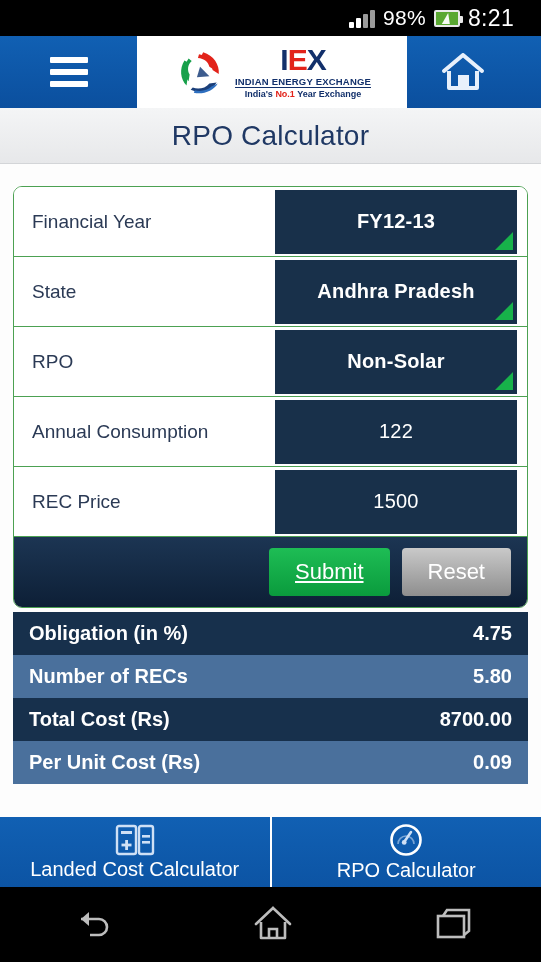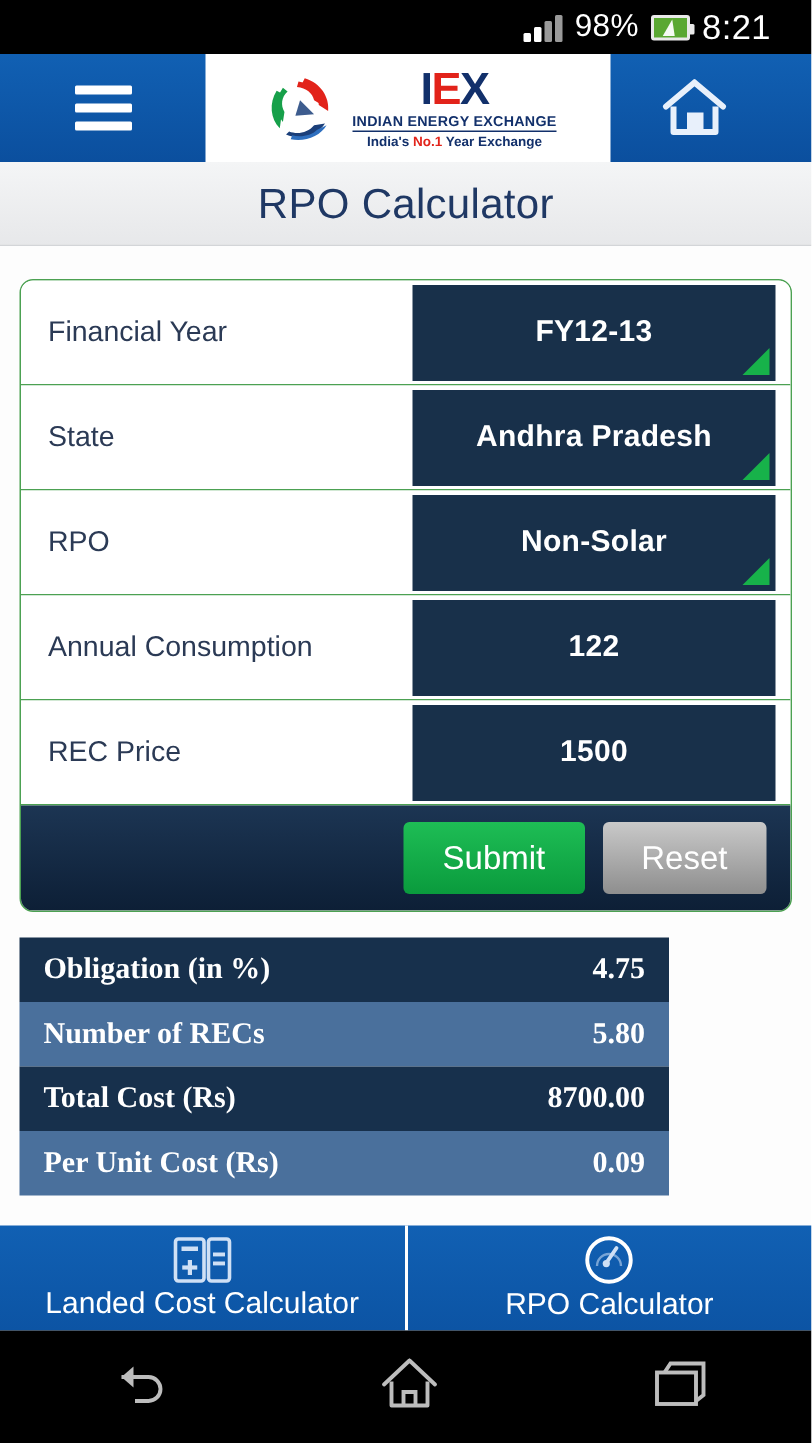--- a/index.html
+++ b/index.html
@@ -75,36 +75,36 @@
   .row{
     height:70px; display:flex; align-items:center; background:#fff;
     border-bottom:1.5px solid #4ca152; padding:0 10px 0 18px;
   }
   .row .lbl{ flex:1; font-size:19px; color:#2b3a55; }
   .field{
     position:relative; width:242px; height:64px; background:#18304a;
     display:flex; align-items:center; justify-content:center; cursor:pointer;
   }
   .field .val{ font-size:20px; font-weight:bold; color:#ffffff; letter-spacing:.2px; }
-  .field.plain .val{ font-weight:bold; }
+  .field.plain .val{ font-weight:normal; }
   .spin{
     position:absolute; right:4px; bottom:4px; width:0; height:0;
     border-left:18px solid transparent; border-bottom:18px solid #17b24a;
   }
   .btnbar{
     height:70px; background:linear-gradient(180deg,#1c3553 0%,#0d1f36 100%);
     display:flex; align-items:center; justify-content:flex-end; gap:12px; padding-right:16px;
   }
   .btn{ height:48px; padding:0 26px; border:none; border-radius:4px;
         font-size:22px; color:#fff; cursor:pointer; font-family:"Liberation Sans",sans-serif; }
-  .btn-submit{ background:linear-gradient(180deg,#1ebd55 0%,#0a9b3d 100%); }
+  .btn-submit{ background:linear-gradient(180deg,#1ebd55 0%,#0a9b3d 100%);text-decoration:underline; }
   .btn-reset{ background:linear-gradient(180deg,#c9c9c9 0%,#8e8e8e 100%); }
 
   
-  .results{ position:absolute; left:13px; top:625px; width:433px;font-family:Liberation Serif, serif; }
+  .results{ position:absolute; left:13px; top:612px; width:515px; }
   .res-row{ height:43px; display:flex; align-items:center; padding:0 16px; }
   .res-row .rl{ flex:1; font-size:20px; font-weight:bold; color:#fff; }
   .res-row .rv{ font-size:20px; font-weight:bold; color:#fff; }
   .res-row.dark{ background:#17304c; }
   .res-row.light{ background:#4a709c; }
 
   
   .tabs{
     position:absolute; left:0; bottom:75px; width:541px; height:70px;
     background:linear-gradient(180deg,#1160b3 0%,#0c54a4 100%); display:flex;

